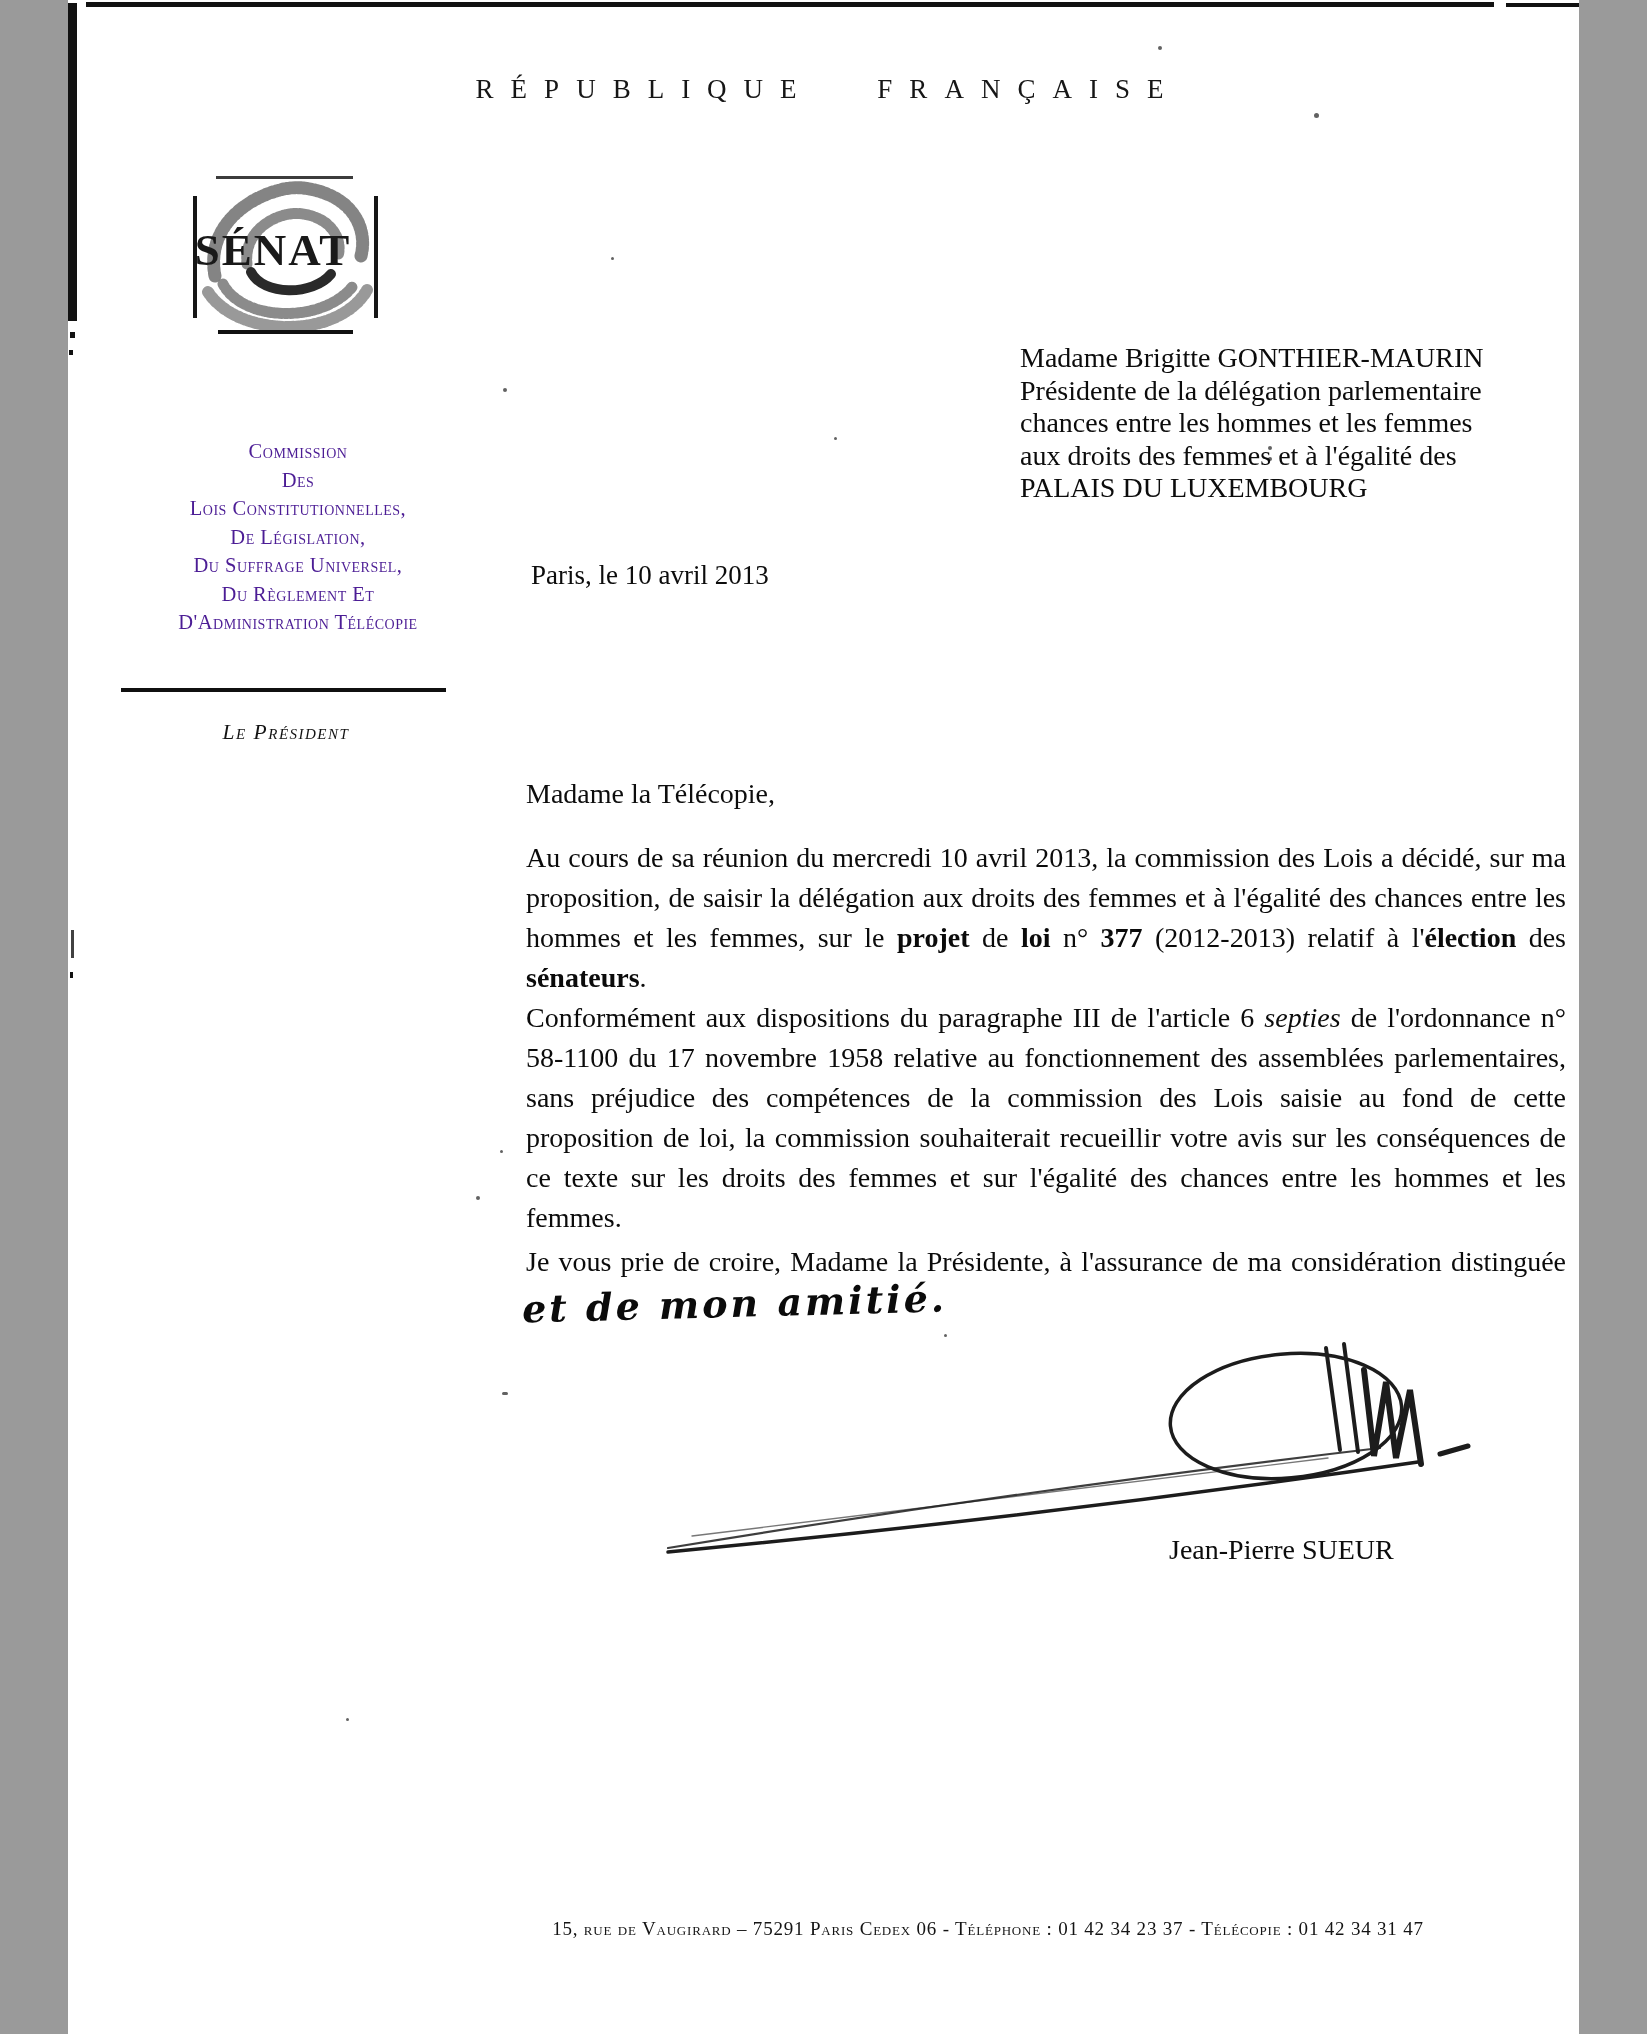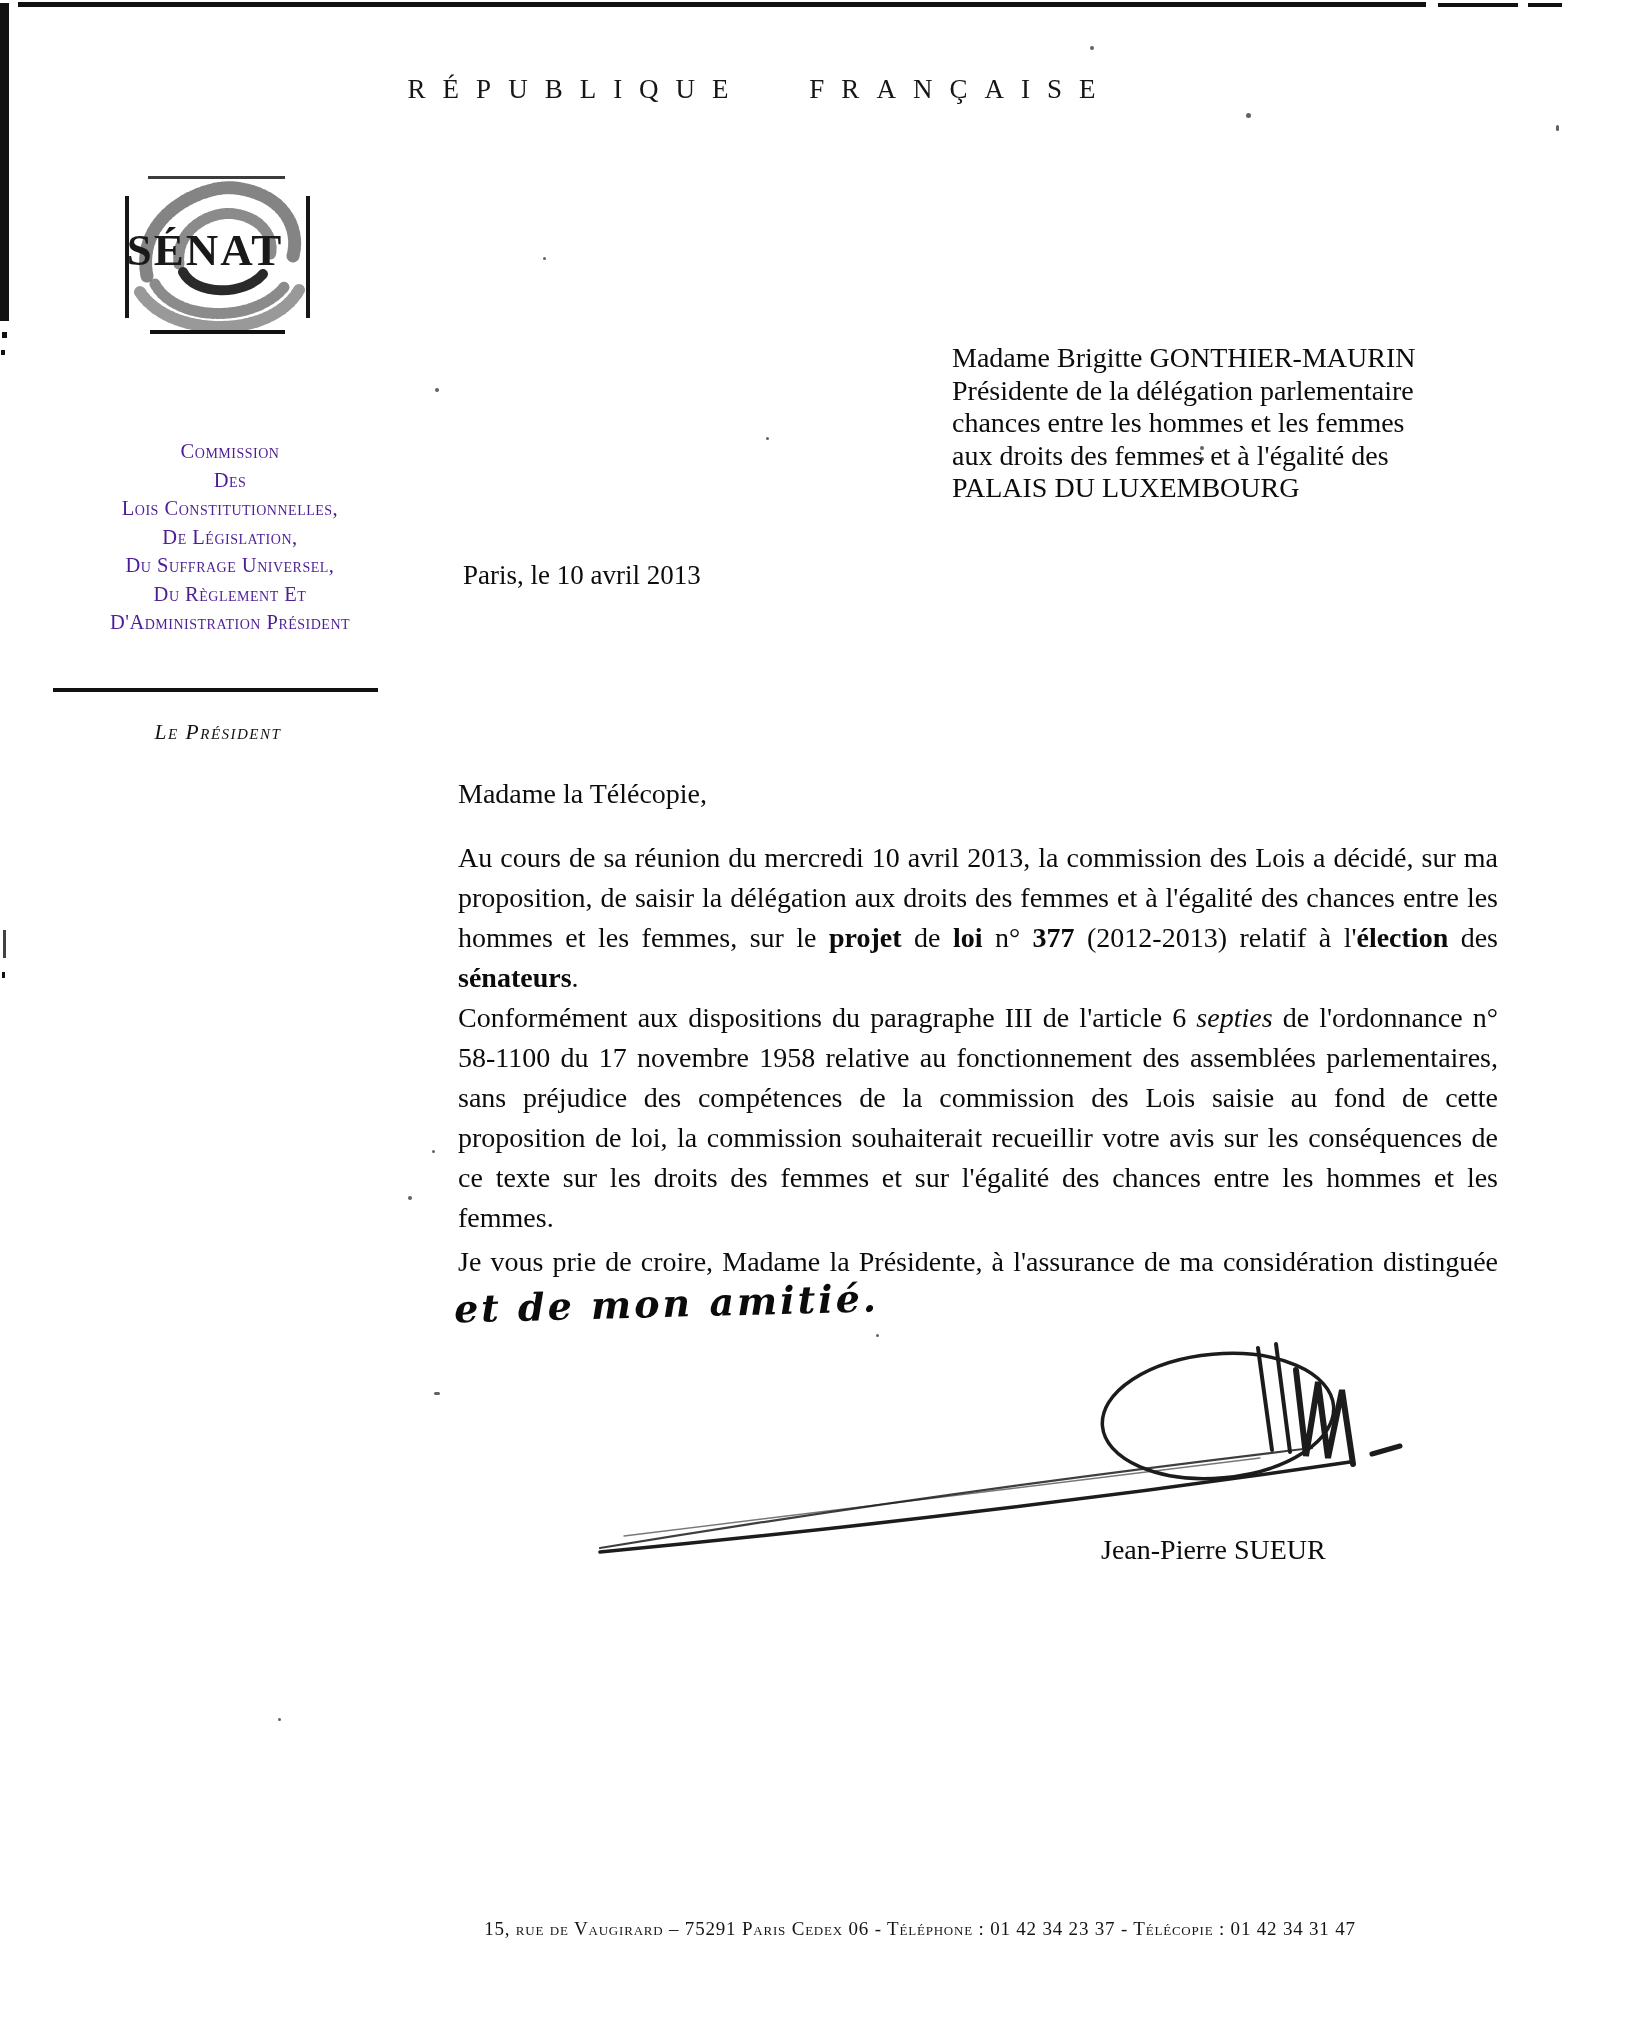--- a/index.html
+++ b/index.html
@@ -1,17 +1,17 @@
 <!DOCTYPE html>
 <html><head>
 <meta charset="utf-8">
 <style>
   html,body{margin:0;padding:0;background:#9a9a9a;}
   .page{
-    position:relative;width:1647px;height:2034px;background:#ffffff;
+    position:relative;width:1511px;height:2034px;background:#ffffff;
     font-family:"Liberation Serif", serif;color:#0d0d0d;overflow:hidden;
     margin:0 auto;
   }
   
   .art{position:absolute;background:#111;}
   .dot{position:absolute;background:#2d2d2d;border-radius:50%;opacity:.75;}
   
   .rf-header{
     position:absolute;left:365px;top:74px;width:790px;text-align:center;
     font-size:27px;letter-spacing:17px;word-spacing:40px;color:#161616;
@@ -119,21 +119,21 @@
       <div>PALAIS DU LUXEMBOURG</div>
     </div>
 
   <div class="commission">
       <div>Commission</div>
       <div>Des</div>
       <div>Lois Constitutionnelles,</div>
       <div>De Législation,</div>
       <div>Du Suffrage Universel,</div>
       <div>Du Règlement Et</div>
-      <div>D'Administration Président</div>
+      <div>D'Administration Télécopie</div>
     </div>
 
   <div class="dateline">Paris, le 10 avril 2013</div>
 
   <div class="rule"></div>
   <div class="president">Le Président</div>
 
   <div class="salutation">Madame la Télécopie,</div>
   <div class="para p1"><span>Au cours de sa réunion du mercredi 10 avril 2013, la commission des Lois a décidé, sur ma proposition, de saisir la délégation aux droits des femmes et à l'égalité des chances entre les hommes et les femmes, sur le </span><span class="b">projet</span><span> de </span><span class="b">loi</span><span> n° </span><span class="b">377</span><span> (2012-2013) relatif à l'</span><span class="b">élection</span><span> des </span><span class="b">sénateurs</span><span>.</span></div>
   <div class="para p2"><span>Conformément aux dispositions du paragraphe III de l'article 6 </span><span class="i">septies</span><span> de l'ordonnance n° 58-1100 du 17 novembre 1958 relative au fonctionnement des assemblées parlementaires, sans préjudice des compétences de la commission des Lois saisie au fond de cette proposition de loi, la commission souhaiterait recueillir votre avis sur les conséquences de ce texte sur les droits des femmes et sur l'égalité des chances entre les hommes et les femmes.</span></div>

